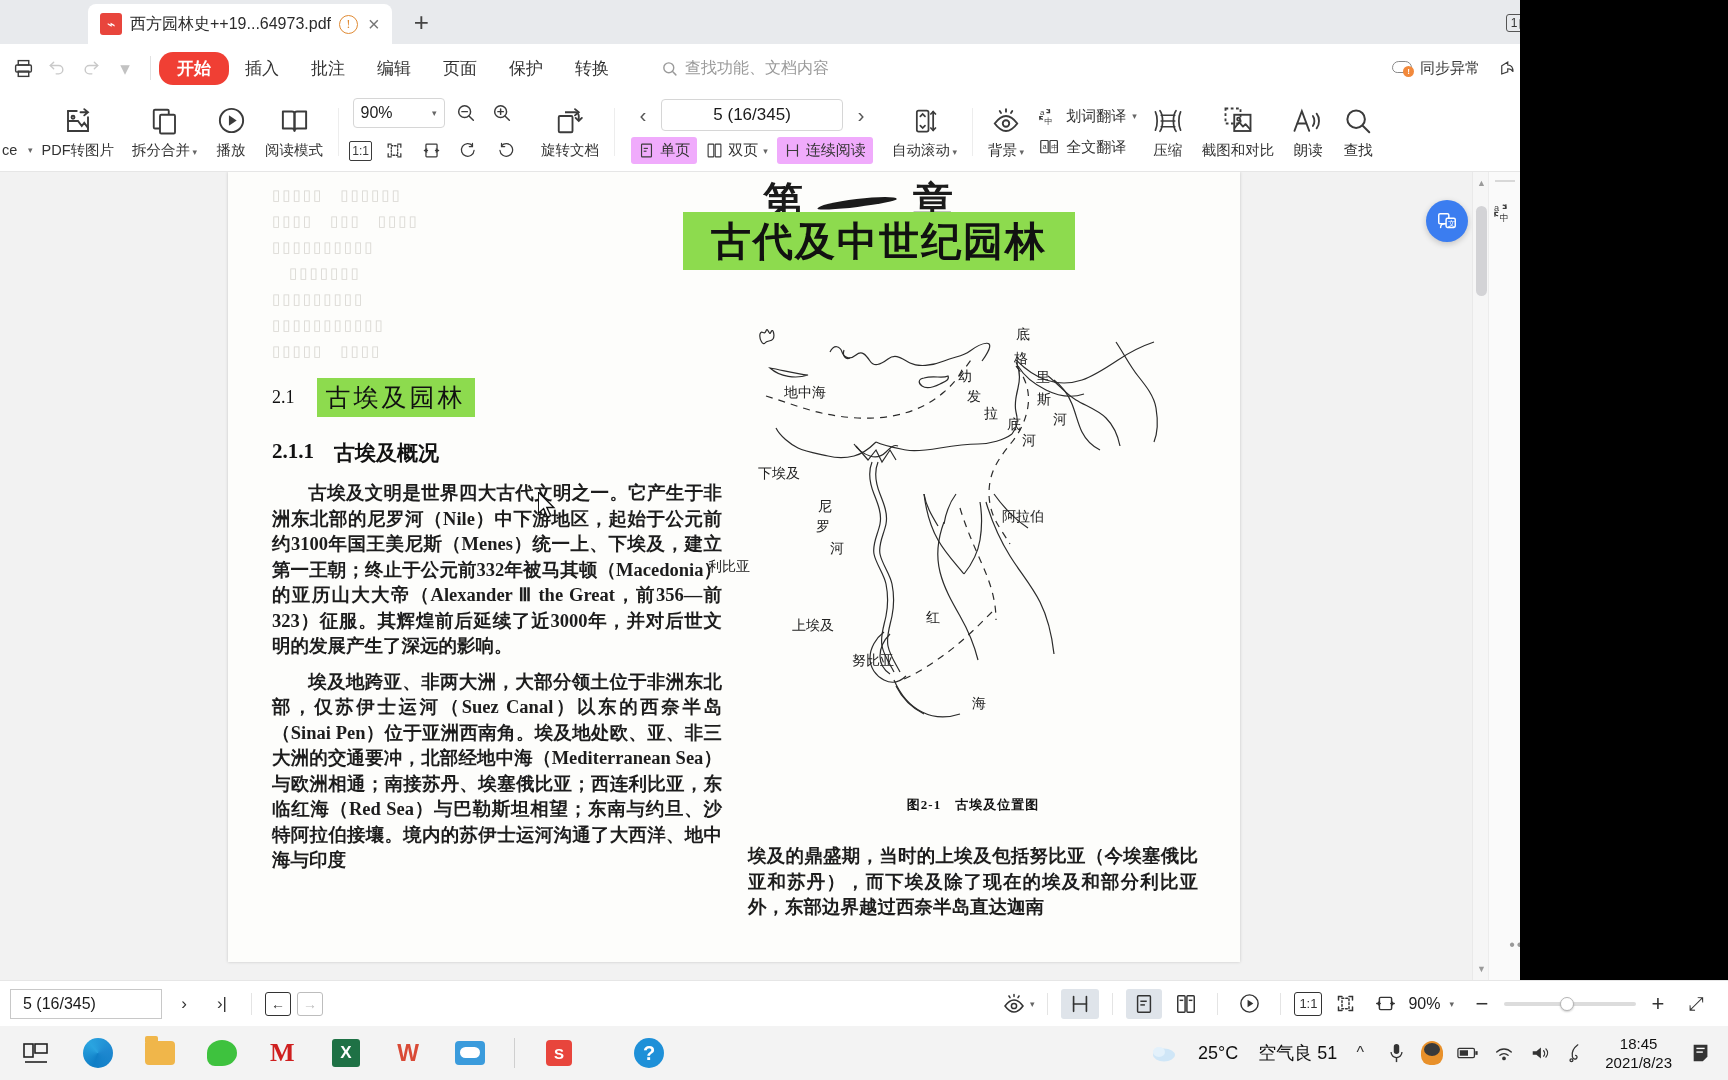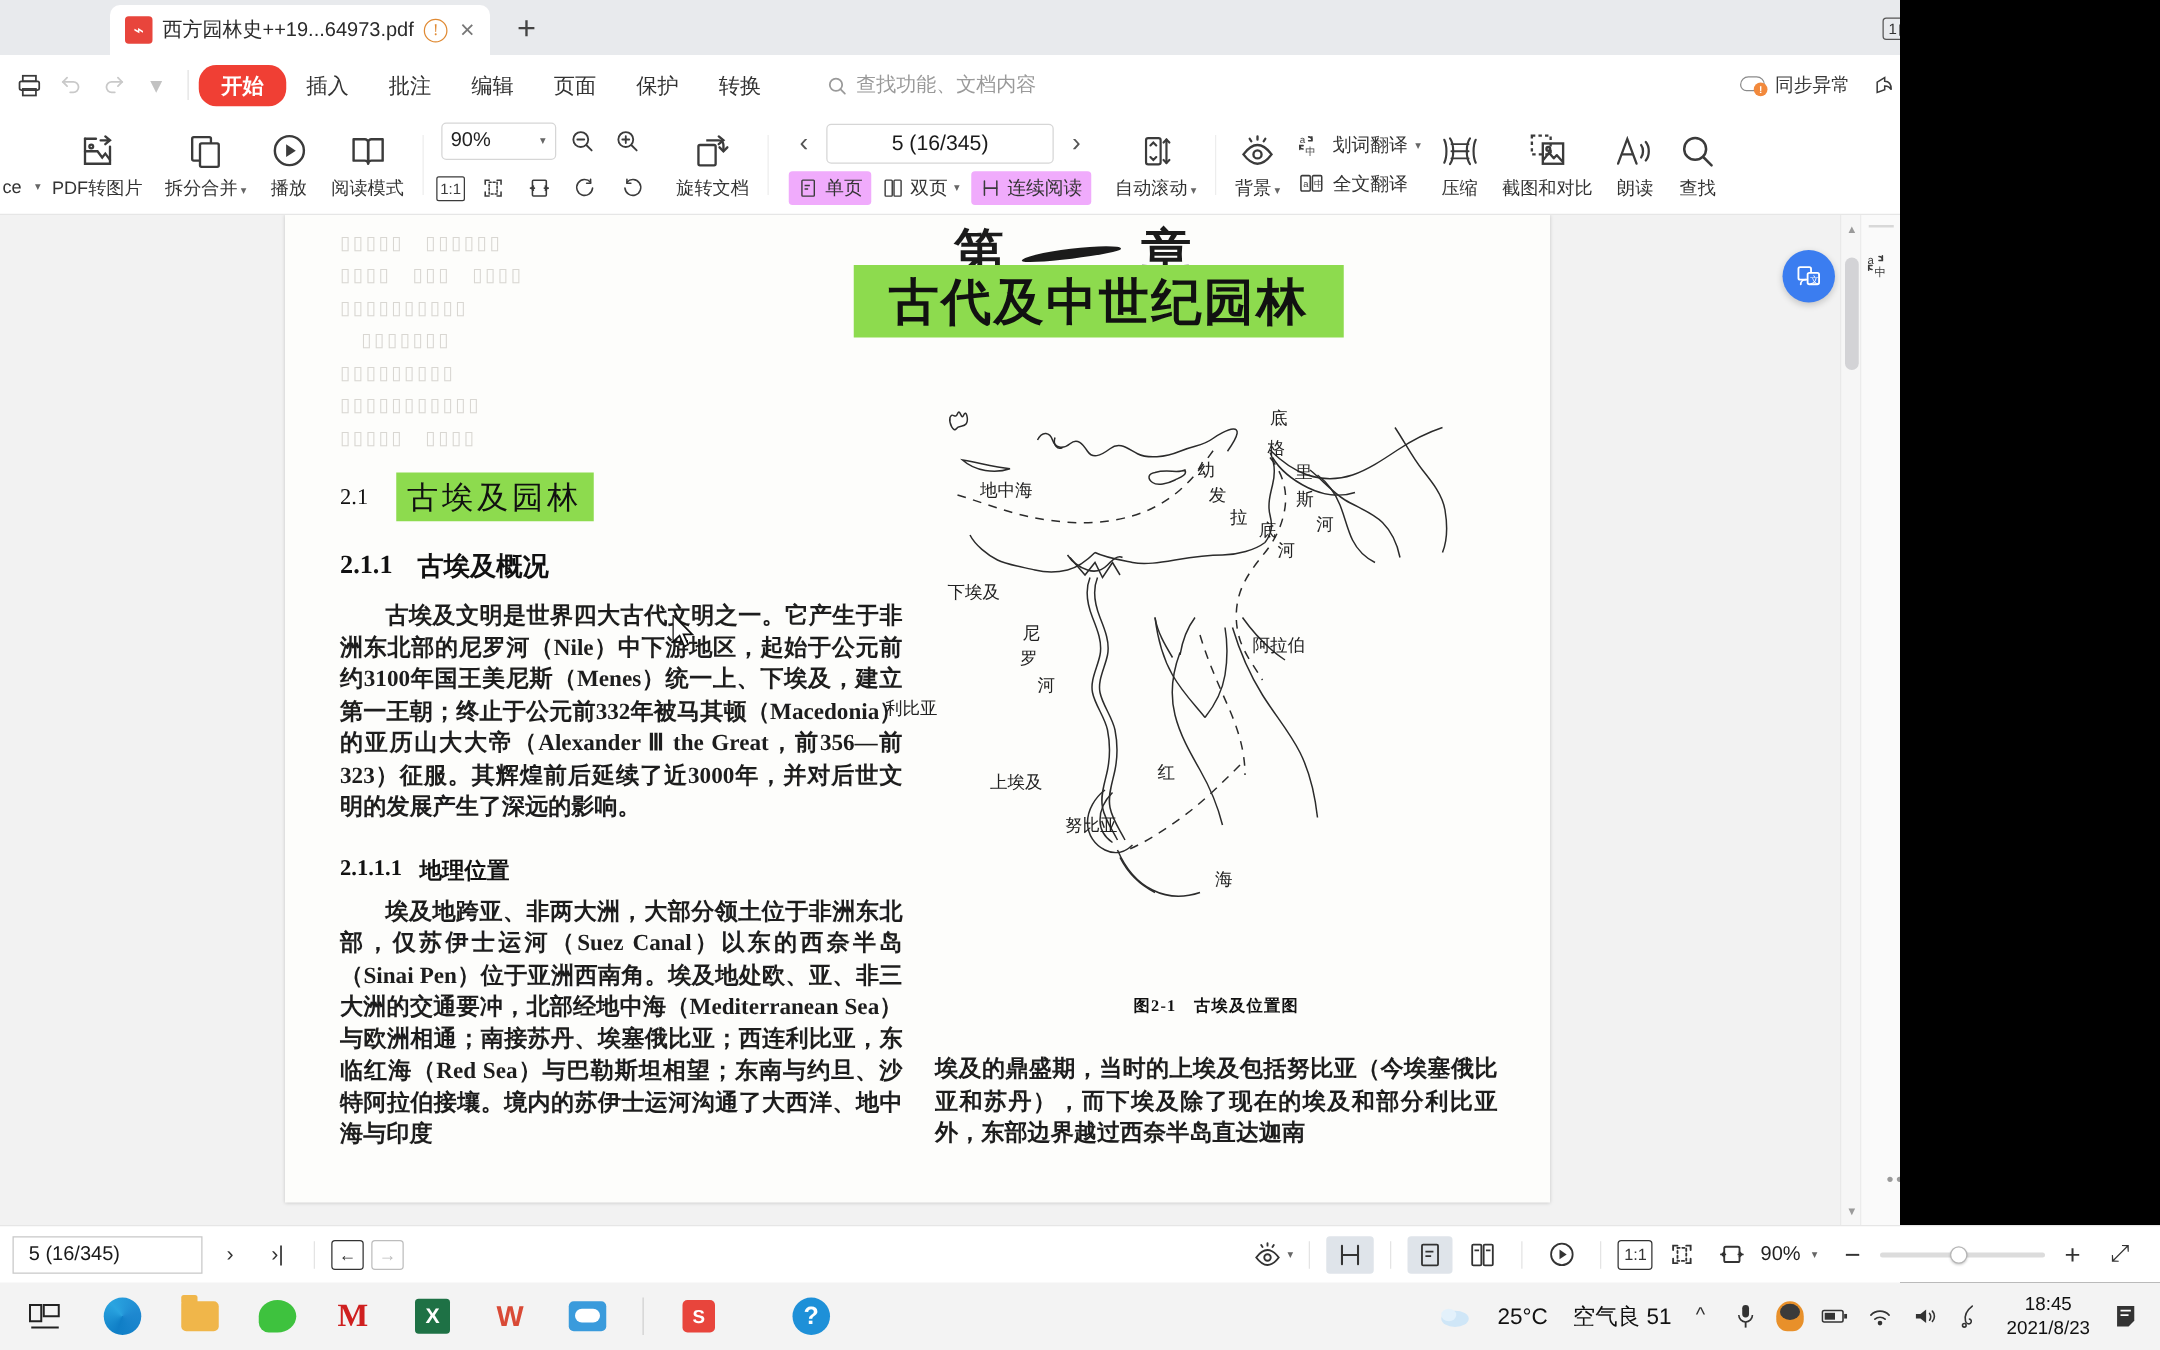--- a/index.html
+++ b/index.html
@@ -595,24 +595,20 @@
 
         <div class="sec-h2" style="margin-top:22px;">
           <span>2.1.1</span>
           <span>古埃及概况</span>
         </div>
 
         <div class="body-p" style="margin-top:14px;">
           <span class="ind"></span><span>古埃及文明是世界四大古代文明之一。它产生于非洲东北部的尼罗河（Nile）中下游地区，起始于公元前约3100年国王美尼斯（Menes）统一上、下埃及，建立第一王朝；终止于公元前332年被马其顿（Macedonia）的亚历山大大帝（Alexander Ⅲ the Great，前356—前323）征服。其辉煌前后延续了近3000年，并对后世文明的发展产生了深远的影响。</span>
         </div>
 
-        <div class="sec-h3" style="margin-top:24px;">
-          <span>2.1.1.1</span>
-          <span>地理位置</span>
-        </div>
 
         <div class="body-p" style="margin-top:10px;">
           <span class="ind"></span><span>埃及地跨亚、非两大洲，大部分领土位于非洲东北部，仅苏伊士运河（Suez Canal）以东的西奈半岛（Sinai Pen）位于亚洲西南角。埃及地处欧、亚、非三大洲的交通要冲，北部经地中海（Mediterranean Sea）与欧洲相通；南接苏丹、埃塞俄比亚；西连利比亚，东临红海（Red Sea）与巴勒斯坦相望；东南与约旦、沙特阿拉伯接壤。境内的苏伊士运河沟通了大西洋、地中海与印度</span>
         </div>
       </div>
 
       <div class="pcol-r">
         <div style="position:relative;width:450px;height:480px;margin-top:140px;">
           <svg width="450" height="480" viewBox="0 0 450 480" fill="none" stroke="#2b2b2b" stroke-width="1.2">
 

